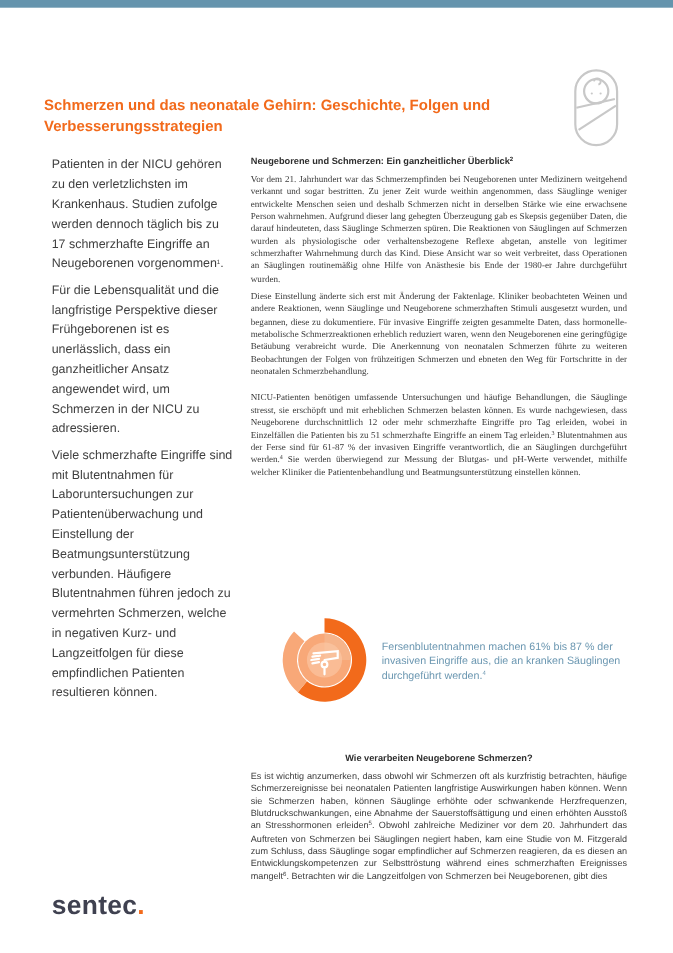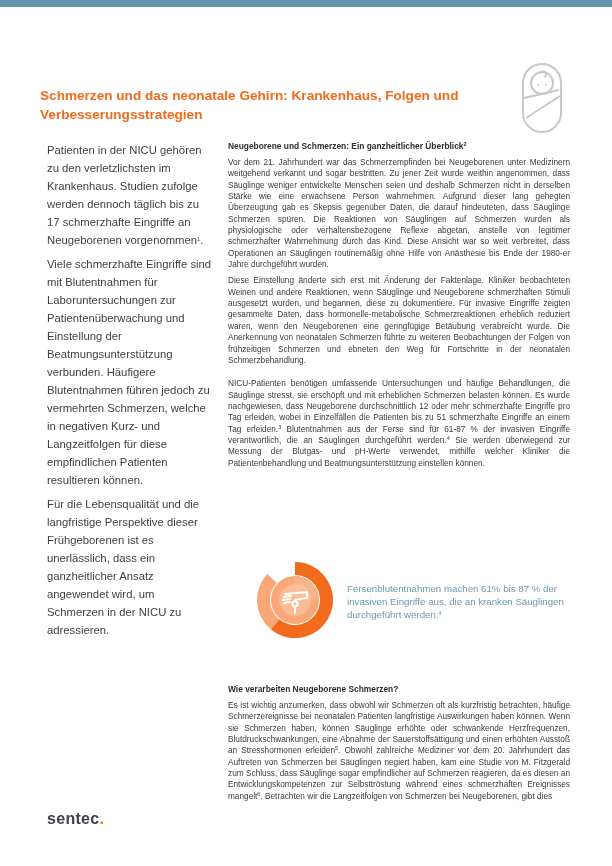--- a/index.html
+++ b/index.html
@@ -16,57 +16,57 @@
     .left-col {
       position: absolute; left: 47px; top: 141px; width: 166px;
       font-size: 11.3px; line-height: 18px; color: #3f3f3f;
     }
     .left-col p { margin: 0 0 6px 0; }
     .right-col {
       position: absolute; left: 228px; top: 141px; width: 342px;
       font-size: 8.25px; line-height: 11.35px; color: #3a3a3a;
     }
     .right-col h2 { font-size: 8.4px; font-weight: bold; margin: 0 0 5px 0; line-height: 11px; color: #2e2e2e; }
-    .right-col p { margin: 0 0 5px 0; text-align: justify; hyphens: manual; }
+    .right-col p { margin: 0 0 5px 0; text-align: justify; hyphens: manual; font-family: Liberation Serif, serif; }
     .right-col .gap { height: 7px; }
     sup { font-size: 5.5px; vertical-align: 3px; line-height: 0; }
     .callout { position: absolute; left: 255px; top: 560px; width: 330px; height: 86px; }
     .donut { position: absolute; left: 0; top: 0; width: 80px; height: 80px; }
     .callout-text {
       position: absolute; left: 92px; top: 22px; width: 220px;
       color: #6b97b1; font-size: 9.7px; line-height: 13px;
     }
     .section3 { position: absolute; left: 228px; top: 684px; width: 342px;
       font-size: 8.25px; line-height: 11.35px; color: #3a3a3a; }
-    .section3 h2 { font-size: 8.4px; font-weight: bold; margin: 0 0 5px 0; line-height: 11px; color: #2e2e2e; }
+    .section3 h2 { font-size: 8.4px; font-weight: bold; margin: 0 0 5px 0; line-height: 11px; color: #2e2e2e; text-align: center; }
     .section3 p { margin: 0; text-align: justify; }
-    .logo { position: absolute; left: 47px; top: 810px; font-size: 16px; font-weight: bold; color: #3f4150; letter-spacing: 0.3px; }
+    .logo { position: absolute; left: 47px; top: 810px; font-size: 24px; font-weight: bold; color: #3f4150; letter-spacing: 0.3px; }
     .logo-dot { color: #f26a1b; }
   </style>
 </head>
 <body>
 
 <div class="top-bar"></div>
 
-<h1 class="title">Schmerzen und das neonatale Gehirn: Krankenhaus, Folgen und Verbesserungsstrategien</h1>
+<h1 class="title">Schmerzen und das neonatale Gehirn: Geschichte, Folgen und Verbesserungsstrategien</h1>
 
 <svg class="baby-icon" viewBox="0 0 42 72">
   <rect x="2" y="2" width="38" height="68" rx="19" ry="19" fill="none" stroke="#c8c8c8" stroke-width="2"></rect>
   <circle cx="21" cy="21" r="11" fill="none" stroke="#c8c8c8" stroke-width="2"></circle>
   <path d="M19 12 a3 3 0 1 1 4 3" fill="none" stroke="#c8c8c8" stroke-width="1.6"></path>
   <circle cx="17" cy="23" r="1" fill="#c8c8c8"></circle>
   <circle cx="25" cy="23" r="1" fill="#c8c8c8"></circle>
   <path d="M3 36 L38 28" stroke="#c8c8c8" stroke-width="2" fill="none"></path>
   <path d="M5 56 L39 34" stroke="#c8c8c8" stroke-width="2" fill="none"></path>
 </svg>
 
 <div class="left-col">
   <p><span>Patienten in der NICU gehören zu den verletzlichsten im Krankenhaus. Studien zufolge werden dennoch täglich bis zu 17 schmerzhafte Eingriffe an Neugeborenen vorgenommen</span><sup>1</sup><span>.</span></p>
+  <p>Für die Lebensqualität und die langfristige Perspektive dieser Frühgeborenen ist es unerlässlich, dass ein ganzheitlicher Ansatz angewendet wird, um Schmerzen in der NICU zu adressieren.</p>
   <p>Viele schmerzhafte Eingriffe sind mit Blutentnahmen für Laboruntersuchungen zur Patientenüberwachung und Einstellung der Beatmungsunterstützung verbunden. Häufigere Blutentnahmen führen jedoch zu vermehrten Schmerzen, welche in negativen Kurz- und Langzeitfolgen für diese empfindlichen Patienten resultieren können.</p>
-  <p>Für die Lebensqualität und die langfristige Perspektive dieser Frühgeborenen ist es unerlässlich, dass ein ganzheitlicher Ansatz angewendet wird, um Schmerzen in der NICU zu adressieren.</p>
 </div>
 
 <div class="right-col">
   <h2><span>Neugeborene und Schmerzen: Ein ganzheitlicher Überblick</span><sup>2</sup></h2>
   <p>Vor dem 21. Jahrhundert war das Schmerzempfinden bei Neugeborenen unter Medizinern weitgehend verkannt und sogar bestritten. Zu jener Zeit wurde weithin angenommen, dass Säuglinge weniger entwickelte Menschen seien und deshalb Schmerzen nicht in derselben Stärke wie eine erwachsene Person wahrnehmen. Aufgrund dieser lang gehegten Überzeugung gab es Skepsis gegenüber Daten, die darauf hindeuteten, dass Säuglinge Schmerzen spüren. Die Reaktionen von Säuglingen auf Schmerzen wurden als physiologische oder verhaltensbezogene Reflexe abgetan, anstelle von legitimer schmerzhafter Wahrnehmung durch das Kind. Diese Ansicht war so weit verbreitet, dass Operationen an Säuglingen routinemäßig ohne Hilfe von Anästhesie bis Ende der 1980-er Jahre durchgeführt wurden.</p>
   <p>Diese Einstellung änderte sich erst mit Änderung der Faktenlage. Kliniker beobachteten Weinen und andere Reaktionen, wenn Säuglinge und Neugeborene schmerzhaften Stimuli ausgesetzt wurden, und begannen, diese zu dokumentiere. Für invasive Eingriffe zeigten gesammelte Daten, dass hormonelle-metabolische Schmerzreaktionen erheblich reduziert waren, wenn den Neugeborenen eine geringfügige Betäubung verabreicht wurde. Die Anerkennung von neonatalen Schmerzen führte zu weiteren Beobachtungen der Folgen von frühzeitigen Schmerzen und ebneten den Weg für Fortschritte in der neonatalen Schmerzbehandlung.</p>
   <div class="gap"></div>
   <p><span>NICU-Patienten benötigen umfassende Untersuchungen und häufige Behandlungen, die Säuglinge stresst, sie erschöpft und mit erheblichen Schmerzen belasten können. Es wurde nachgewiesen, dass Neugeborene durchschnittlich 12 oder mehr schmerzhafte Eingriffe pro Tag erleiden, wobei in Einzelfällen die Patienten bis zu 51 schmerzhafte Eingriffe an einem Tag erleiden.</span><sup>3</sup><span> Blutentnahmen aus der Ferse sind für 61-87 % der invasiven Eingriffe verantwortlich, die an Säuglingen durchgeführt werden.</span><sup>4</sup><span> Sie werden überwiegend zur Messung der Blutgas- und pH-Werte verwendet, mithilfe welcher Kliniker die Patientenbehandlung und Beatmungsunterstützung einstellen können.</span></p>
 </div>
 

